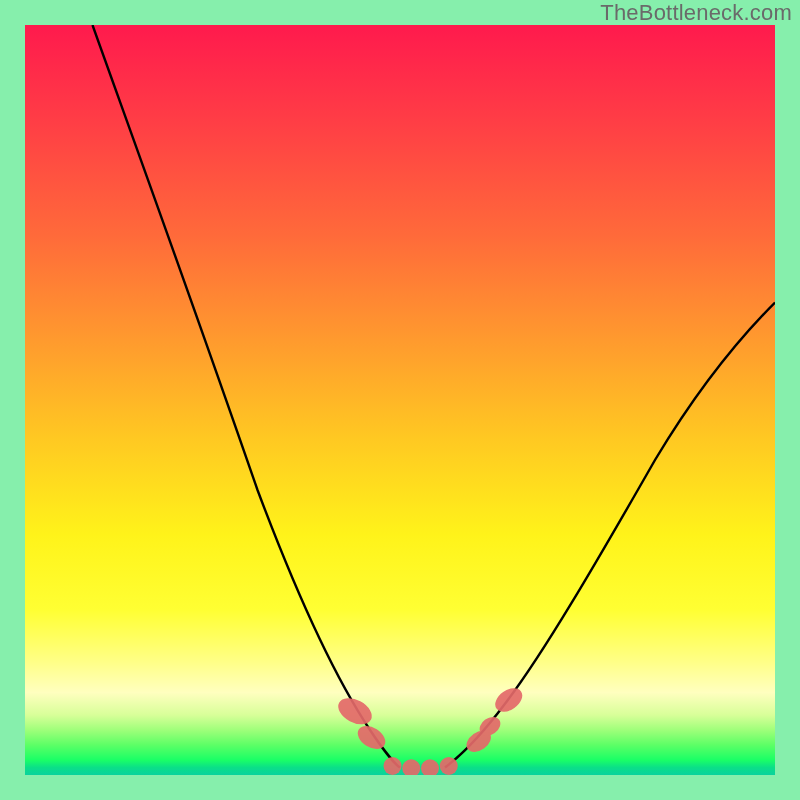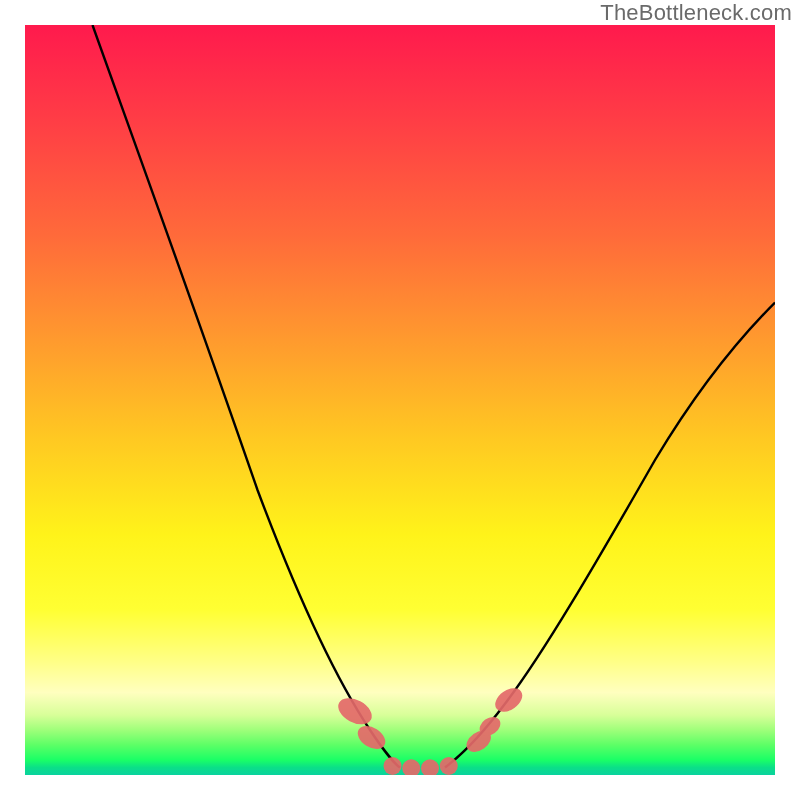--- a/index.html
+++ b/index.html
@@ -7,21 +7,21 @@
     padding: 0;
     width: 800px;
     height: 800px;
     background: #000;
     overflow: hidden;
     font-family: Arial, Helvetica, sans-serif;
   }
   .frame {
     position: absolute;
     inset: 0;
-    background: #ffffff;
+    background: #86efac;
   }
   .plot-area {
     position: absolute;
     left: 25px;
     top: 25px;
     width: 750px;
     height: 750px;
     overflow: hidden;
   }
   .gradient {

